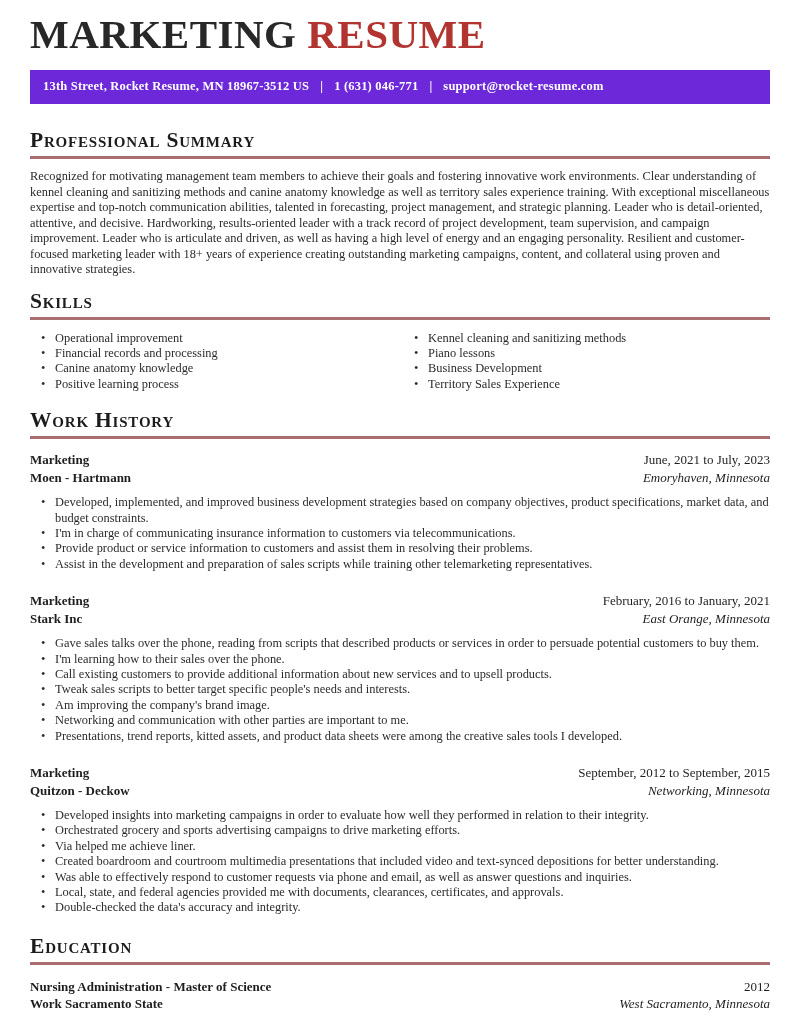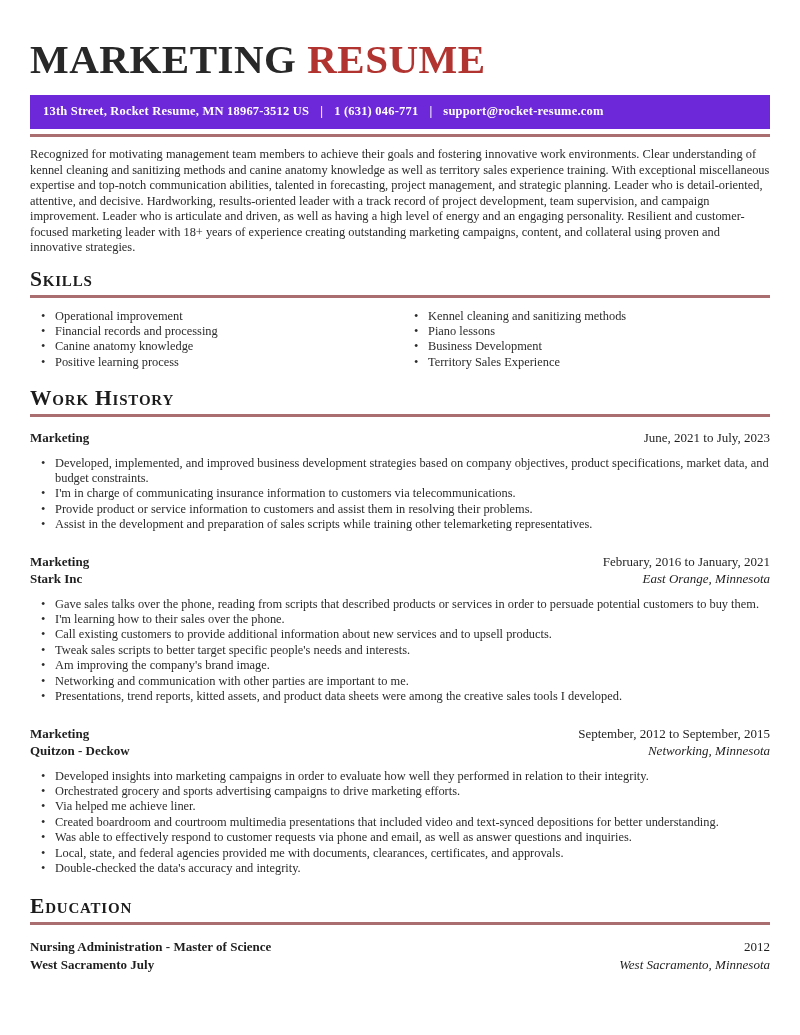--- a/index.html
+++ b/index.html
@@ -6,21 +6,21 @@
   html, body { margin: 0; padding: 0; background: #ffffff; }
   body {
     width: 800px; height: 1035px; overflow: hidden;
     font-family: "Liberation Serif", "DejaVu Serif", serif;
     color: #2b2b2b;
   }
   .page { padding: 0 30px; }
 
   
   .title {
-    margin-top: 36px;
+    margin-top: 11px;
     font-size: 41px; line-height: 47px; font-weight: bold;
     color: #282828; letter-spacing: 0.5px; white-space: nowrap;
   }
   .title .accent { color: #b23431; }
 
   .contactbar {
     margin-top: 12px;
     background: #6d28d9; color: #ffffff;
     font-size: 12.5px; font-weight: bold; letter-spacing: 0.2px;
     padding: 9px 10px 10px 13px;
@@ -83,20 +83,21 @@
     <span>MARKETING</span>
     <span> </span>
     <span class="accent">RESUME</span>
   </div>
 
   <div class="contactbar">
     <span>13th Street, Rocket Resume, MN 18967-3512 US</span><span class="sep">|</span><span>1 (631) 046-771</span><span class="sep">|</span><span>support@rocket-resume.com</span>
   </div>
 
   <div class="sec-summary">
+    <h2 class="sec">Professional Summary</h2>
     <div class="rule"></div>
     <p class="summary-text">Recognized for motivating management team members to achieve their goals and fostering innovative work environments. Clear understanding of kennel cleaning and sanitizing methods and canine anatomy knowledge as well as territory sales experience training. With exceptional miscellaneous expertise and top-notch communication abilities, talented in forecasting, project management, and strategic planning. Leader who is detail-oriented, attentive, and decisive. Hardworking, results-oriented leader with a track record of project development, team supervision, and campaign improvement. Leader who is articulate and driven, as well as having a high level of energy and an engaging personality. Resilient and customer-focused marketing leader with 18+ years of experience creating outstanding marketing campaigns, content, and collateral using proven and innovative strategies.</p>
   </div>
 
   <div class="sec-skills">
     <h2 class="sec">Skills</h2>
     <div class="rule"></div>
     <div class="skills-cols">
       <ul class="blist col-left" id="skills-col-0">
           <li>Operational improvement</li>
@@ -115,20 +116,24 @@
 
   <div class="sec-work">
     <h2 class="sec">Work History</h2>
     <div class="rule"></div>
     <div id="jobs">
   <div class="job">
     <div class="jrow">
       <span class="jtitle">Marketing</span>
       <span class="jdates">June, 2021 to July, 2023</span>
     </div>
+    <div class="jrow">
+      <span class="jcompany">Moen - Hartmann</span>
+      <span class="jlocation">Emoryhaven, Minnesota</span>
+    </div>
     <ul class="blist">
             <li>Developed, implemented, and improved business development strategies based on company objectives, product specifications, market data, and budget constraints.</li>
             <li>I'm in charge of communicating insurance information to customers via telecommunications.</li>
             <li>Provide product or service information to customers and assist them in resolving their problems.</li>
             <li>Assist in the development and preparation of sales scripts while training other telemarketing representatives.</li>
           </ul>
   </div>
 
   <div class="job">
     <div class="jrow">
@@ -175,21 +180,21 @@
   <div class="sec-edu">
     <h2 class="sec">Education</h2>
     <div class="rule"></div>
     <div id="edus">
   <div class="edu">
     <div class="jrow">
       <span class="jtitle">Nursing Administration - Master of Science</span>
       <span class="jdates">2012</span>
     </div>
     <div class="jrow">
-      <span class="jcompany">West Sacramento July</span>
+      <span class="jcompany">Work Sacramento State</span>
       <span class="jlocation">West Sacramento, Minnesota</span>
     </div>
   </div>
 
 </div>
   </div>
 
 </div>
 
 </body></html>

